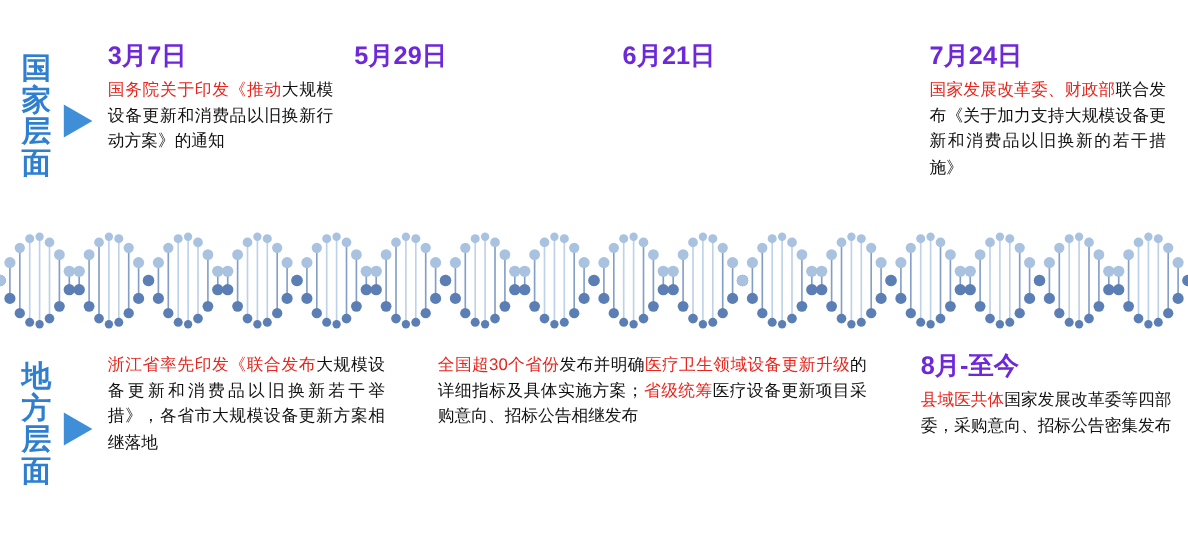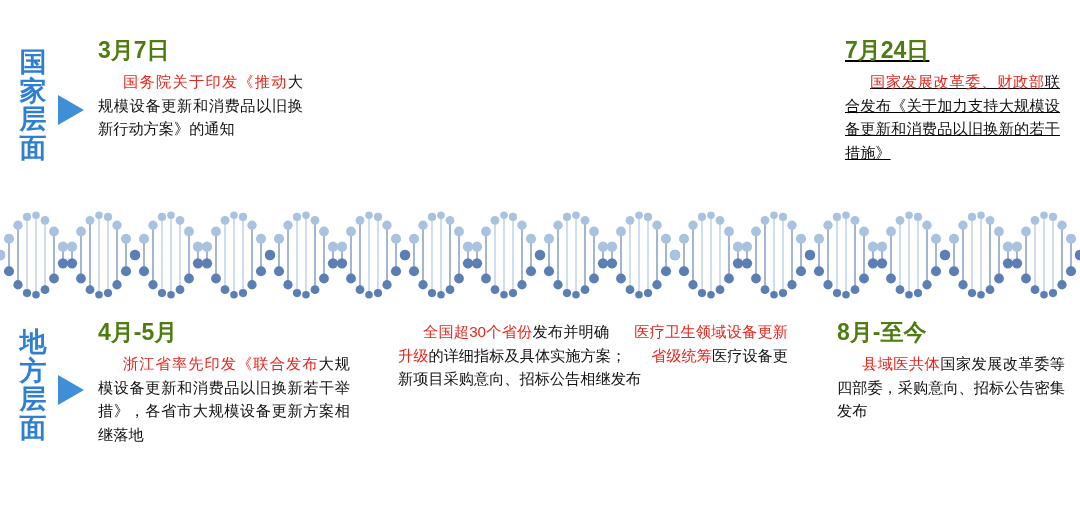--- a/index.html
+++ b/index.html
@@ -39,41 +39,41 @@
   }
   #arrow-top { left: 58px; top: 95px; }
   #arrow-bottom { left: 58px; top: 375px; }
 
   
   .item {
     position: absolute;
     box-sizing: border-box;
   }
   .item .date {
-    color: #4d7c0f;
+    color: #6d28d9;
     font-size: 23px;
     font-weight: bold;
     line-height: 1.1;
     margin-bottom: 7px;
     white-space: nowrap;
   }
   .item .body {
     font-size: 15.2px;
     line-height: 1.55;
     color: #222222;
     text-align: justify;
   }
-  .item .body .r { color: #e8241c; margin-left: 25px; }
+  .item .body .r { color: #e8241c; }
   .item .body .k { color: #111111; }
 
   
   #item-top-0 { left: 98px;  top: 38px;  width: 205px; }
   #item-top-1 { left: 322px; top: 38px;  width: 225px; }
   #item-top-2 { left: 566px; top: 38px;  width: 220px; }
-  #item-top-3 { left: 845px; top: 38px;  width: 215px; text-decoration: underline; }
+  #item-top-3 { left: 845px; top: 38px;  width: 215px; }
 
   
   #item-bot-0 { left: 98px;  top: 320px; width: 252px; }
   #item-bot-1 { left: 398px; top: 320px; width: 390px; }
   #item-bot-2 { left: 837px; top: 320px; width: 228px; }
 
   
   #helix {
     position: absolute;
     left: 0;
@@ -100,23 +100,25 @@
   <span>面</span>
 </div>
 <div class="arrow" id="arrow-bottom"></div>
 
 <div class="item" id="item-top-0">
   <div class="date">3月7日</div>
   <div class="body"><span class="r">国务院关于印发《推动</span><span class="k">大规模设备更新和消费品以旧换新行动方案》的通知</span></div>
 </div>
 
 <div class="item" id="item-top-1">
+  <div class="date">5月29日</div>
 </div>
 
 <div class="item" id="item-top-2">
+  <div class="date">6月21日</div>
 </div>
 
 <div class="item" id="item-top-3">
   <div class="date">7月24日</div>
   <div class="body"><span class="r">国家发展改革委、财政部</span><span class="k">联合发布《关于加力支持大规模设备更新和消费品以旧换新的若干措施》</span></div>
 </div>
 
 <svg id="helix" viewBox="0 0 1080 110" preserveAspectRatio="none">
   <g id="helix-group">
       <line x1="0" y1="55" x2="0" y2="55" stroke="#5b7fb4" stroke-width="1.5" opacity="0.75"></line>
@@ -479,21 +481,20 @@
       <circle cx="1035" cy="89.64101615137756" r="4.3999999999999995" fill="#5b7fb4"></circle>
       <circle cx="1044" cy="94.7808758147309" r="3.7672455412282524" fill="#5b7fb4"></circle>
       <circle cx="1053" cy="93.04226065180617" r="4.094427190999913" fill="#5b7fb4"></circle>
       <circle cx="1062" cy="84.72579301909595" r="4.6706089701741655" fill="#5b7fb4"></circle>
       <circle cx="1071" cy="71.26946572303217" r="5.061672732228159" fill="#5b7fb4"></circle>
       <circle cx="1080" cy="55.00000000000008" r="5.2" fill="#5b7fb4"></circle>
     </g>
 </svg>
 
 <div class="item" id="item-bot-0">
-  <div class="date">4月-5月</div>
   <div class="body"><span class="r">浙江省率先印发《联合发布</span><span class="k">大规模设备更新和消费品以旧换新若干举措》，各省市大规模设备更新方案相继落地</span></div>
 </div>
 
 <div class="item" id="item-bot-1">
   <div class="body"><span class="r">全国超30个省份</span><span class="k">发布并明确</span><span class="r">医疗卫生领域设备更新升级</span><span class="k">的详细指标及具体实施方案；</span><span class="r">省级统筹</span><span class="k">医疗设备更新项目采购意向、招标公告相继发布</span></div>
 </div>
 
 <div class="item" id="item-bot-2">
   <div class="date">8月-至今</div>
   <div class="body"><span class="r">县域医共体</span><span class="k">国家发展改革委等四部委，采购意向、招标公告密集发布</span></div>

